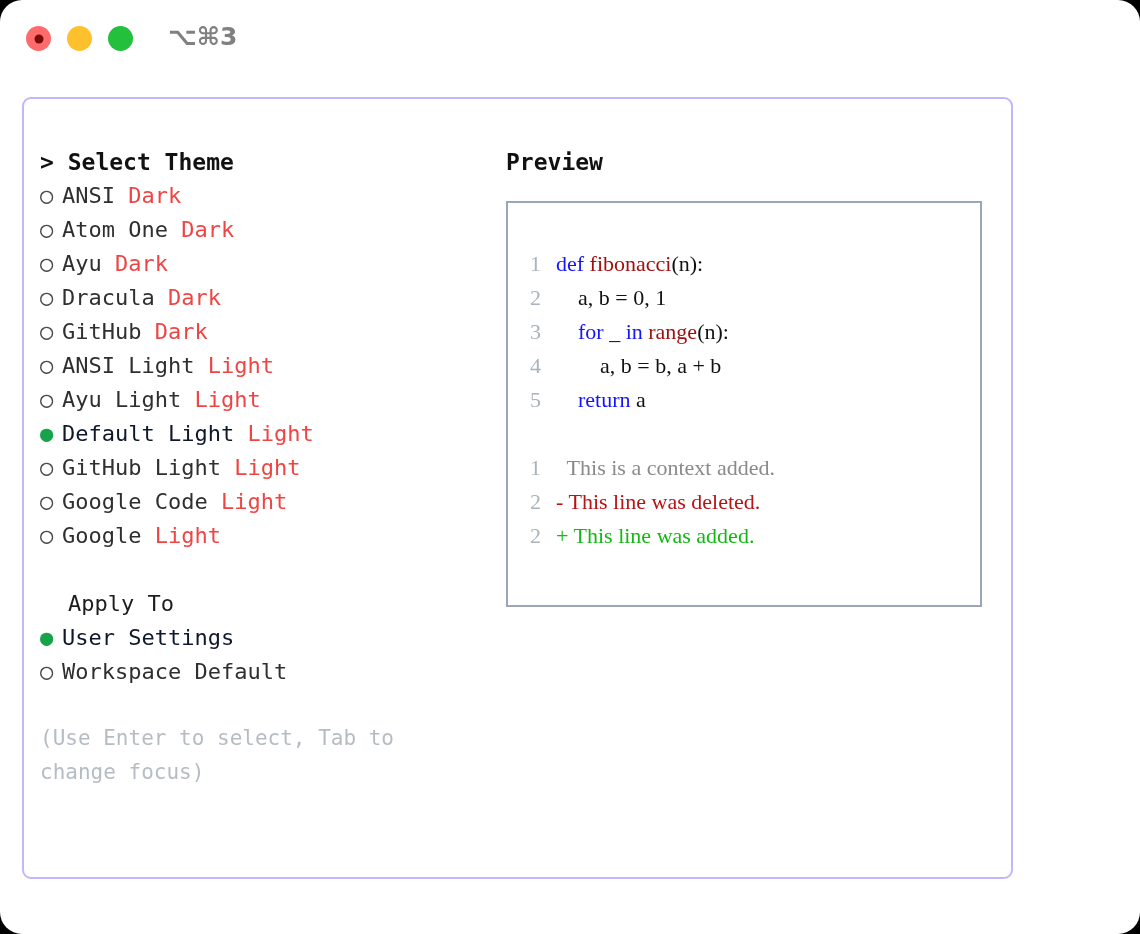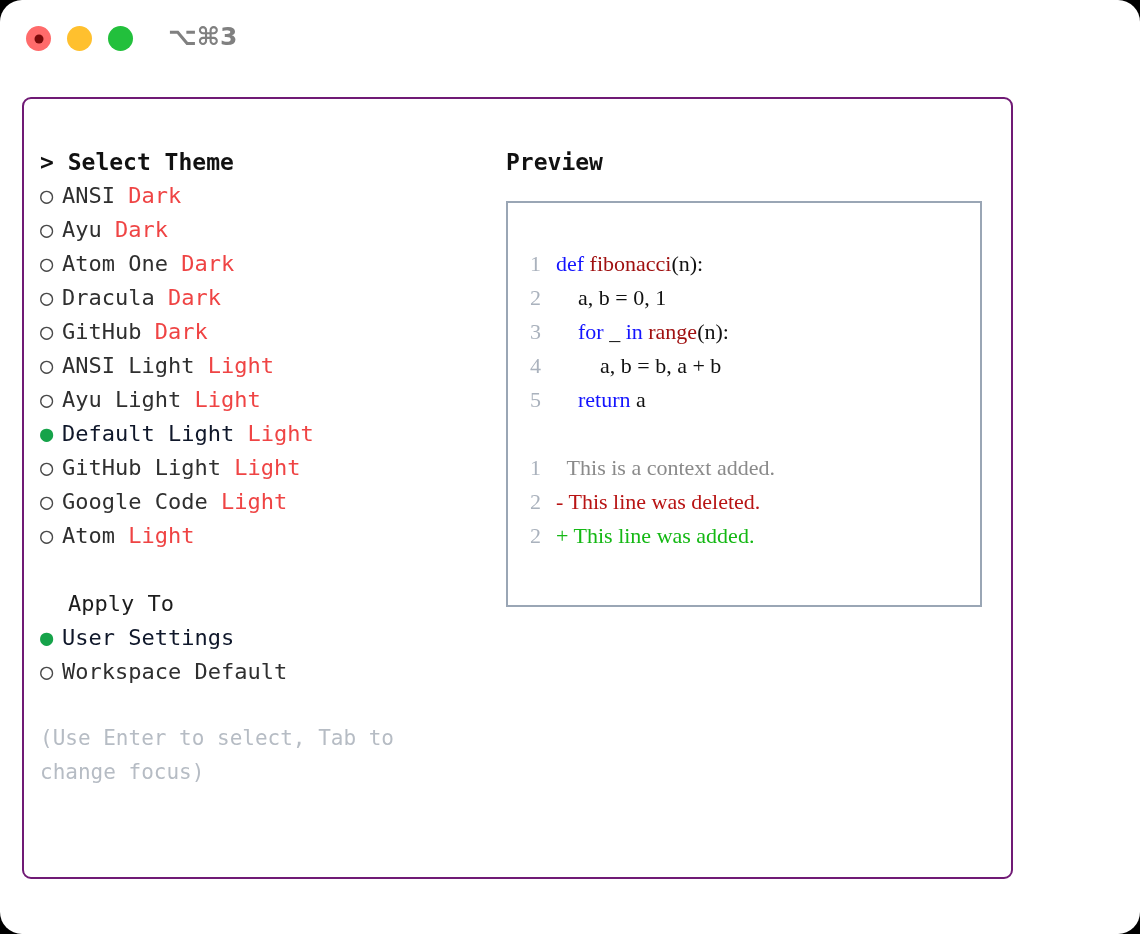--- a/index.html
+++ b/index.html
@@ -66,21 +66,21 @@
     font-family: "DejaVu Sans", "Liberation Sans", sans-serif;
   }
 
   
   .panel {
     position: absolute;
     left: 22px;
     top: 97px;
     width: 991px;
     height: 782px;
-    border: 2px solid #701a75;
+    border: 2px solid #c4b5fd;
     border-radius: 9px;
     box-sizing: border-box;
     background: #ffffff;
   }
 
   
   .left-col {
     position: absolute;
     left: 16px;
     top: 46px;
@@ -194,30 +194,30 @@
   </div>
 
   <div class="panel">
 
     <div class="left-col">
 
       <div class="list-header">&gt; Select Theme</div>
 
       <div id="theme-items">
           <div class="opt-row"><span class="bullet off">○</span><span class="name off">ANSI</span><span> </span><span class="variant">Dark</span></div>
+          <div class="opt-row"><span class="bullet off">○</span><span class="name off">Atom One</span><span> </span><span class="variant">Dark</span></div>
           <div class="opt-row"><span class="bullet off">○</span><span class="name off">Ayu</span><span> </span><span class="variant">Dark</span></div>
-          <div class="opt-row"><span class="bullet off">○</span><span class="name off">Atom One</span><span> </span><span class="variant">Dark</span></div>
           <div class="opt-row"><span class="bullet off">○</span><span class="name off">Dracula</span><span> </span><span class="variant">Dark</span></div>
           <div class="opt-row"><span class="bullet off">○</span><span class="name off">GitHub</span><span> </span><span class="variant">Dark</span></div>
           <div class="opt-row"><span class="bullet off">○</span><span class="name off">ANSI Light</span><span> </span><span class="variant">Light</span></div>
           <div class="opt-row"><span class="bullet off">○</span><span class="name off">Ayu Light</span><span> </span><span class="variant">Light</span></div>
           <div class="opt-row"><span class="bullet on">●</span><span class="name on">Default Light</span><span> </span><span class="variant">Light</span></div>
           <div class="opt-row"><span class="bullet off">○</span><span class="name off">GitHub Light</span><span> </span><span class="variant">Light</span></div>
           <div class="opt-row"><span class="bullet off">○</span><span class="name off">Google Code</span><span> </span><span class="variant">Light</span></div>
-          <div class="opt-row"><span class="bullet off">○</span><span class="name off">Atom</span><span> </span><span class="variant">Light</span></div>
+          <div class="opt-row"><span class="bullet off">○</span><span class="name off">Google</span><span> </span><span class="variant">Light</span></div>
         </div>
 
       <div class="section-gap"></div>
 
       <div class="section-header">Apply To</div>
 
       <div id="apply-items">
           <div class="opt-row"><span class="bullet on">●</span><span class="name on">User Settings</span></div>
           <div class="opt-row"><span class="bullet off">○</span><span class="name off">Workspace Default</span></div>
         </div>

